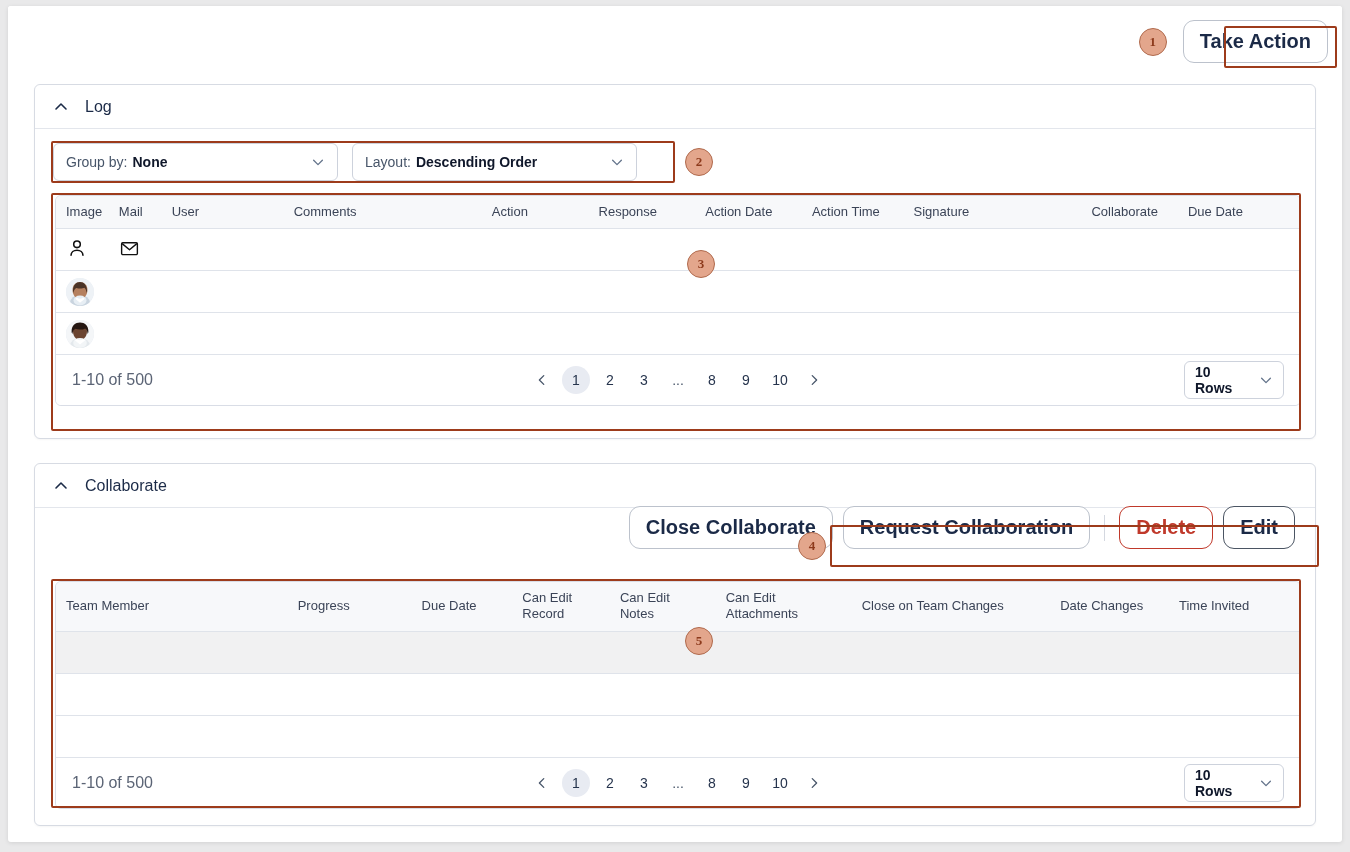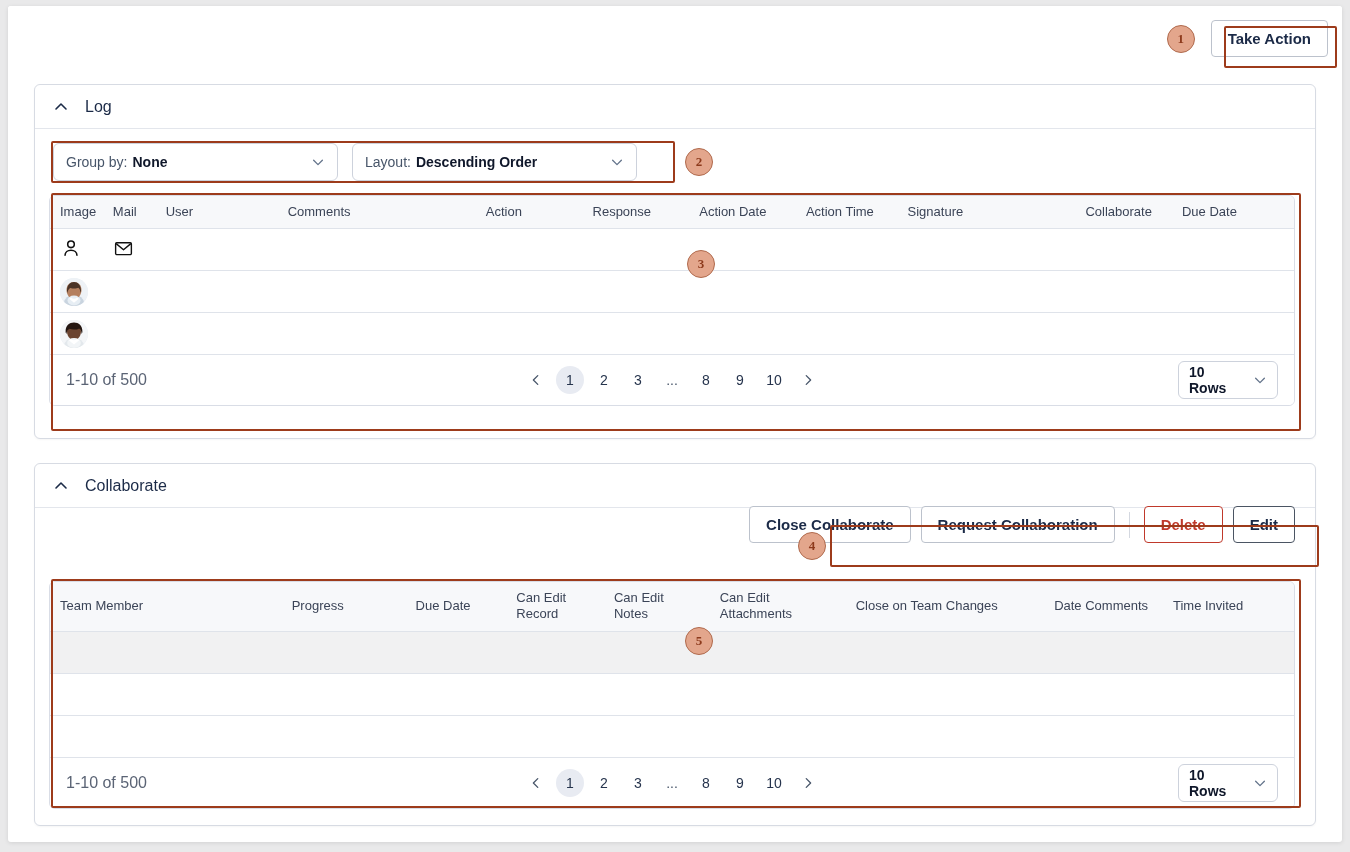--- a/index.html
+++ b/index.html
@@ -25,23 +25,23 @@
     width: 100%; height: 76px;
     background: #ffffff;
   }
   .take-action-wrap {
     position: absolute; right: 14px; top: 14px;
     display: flex; align-items: center;
   }
   .btn {
     background: #ffffff;
     border: 1px solid #bcc2cc;
-    border-radius: 4px;
+    border-radius: 11px;
     color: #1b2a47;
-    font-size: 15px;
+    font-size: 20px;
     font-weight: bold;
     padding: 9px 16px;
     line-height: 1.15;
     cursor: pointer;
     white-space: nowrap;
   }
   .btn-dark-outline { border: 1px solid #4b5563; }
   .btn-danger { color: #c0392b; border: 1px solid #c0392b; }
 
   
@@ -117,21 +117,21 @@
     margin-left: 14px;
     display: inline-block;
     flex-shrink: 0;
   }
   .sel-groupby { width: 285px; justify-content: space-between; }
   .sel-layout { width: 285px; }
 
   
   .table-box {
     position: absolute;
-    left: 14px;
+    left: 20px;
     width: 1246px;
     border: 1px solid #d9dde6;
     border-radius: 6px;
     background: #ffffff;
     overflow: hidden;
   }
   table.grid {
     width: 100%;
     border-collapse: collapse;
     table-layout: fixed;
@@ -457,21 +457,21 @@
         </colgroup>
         <thead>
           <tr>
             <th>Team Member</th>
             <th>Progress</th>
             <th>Due Date</th>
             <th>Can Edit Record</th>
             <th>Can Edit Notes</th>
             <th>Can Edit Attachments</th>
             <th>Close on Team Changes</th>
-            <th>Date Comments</th>
+            <th>Date Changes</th>
             <th>Time Invited</th>
           </tr>
         </thead>
         <tbody>
           <tr class="shaded">
             <td></td>
             <td></td>
             <td></td>
             <td></td>
             <td></td>

